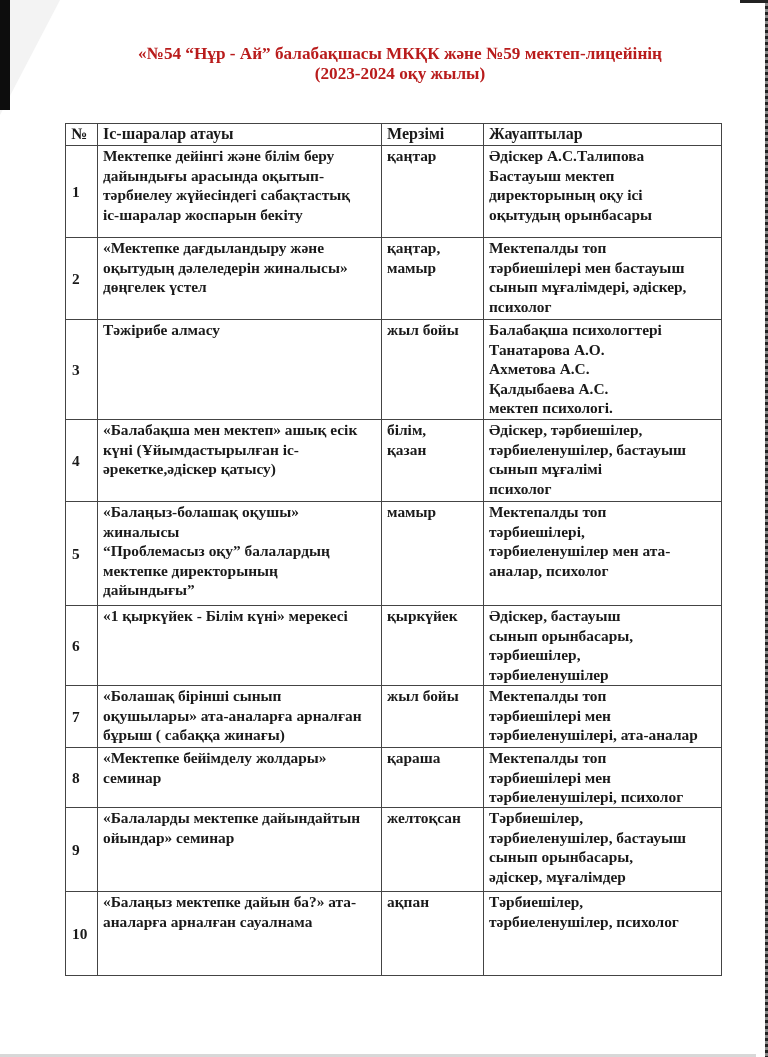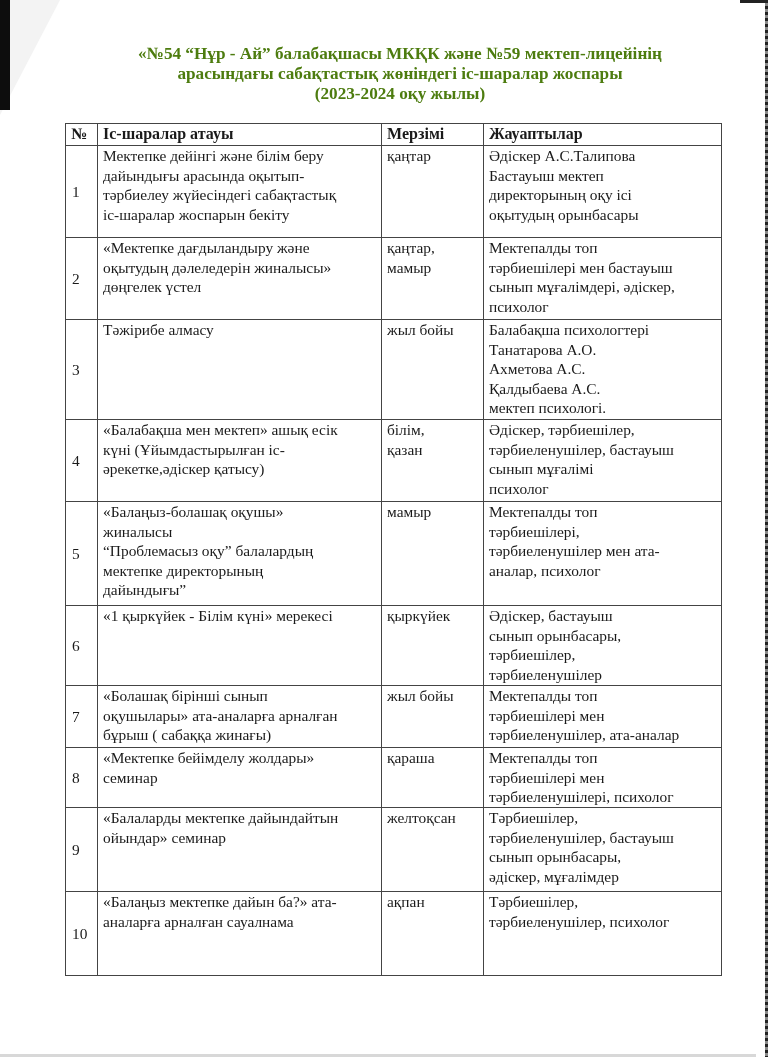--- a/index.html
+++ b/index.html
@@ -23,30 +23,30 @@
     }
     .scan-edge-top-right {
       position: absolute; right: 0; top: 0; width: 28px; height: 3px; background: #222;
     }
     .scan-edge-bottom {
       position: absolute; left: 0; bottom: 0; width: 756px; height: 3px; background: #d8d8d8;
     }
     .title {
       position: absolute; left: 60px; top: 44px; width: 680px;
       text-align: center; font-weight: bold; font-size: 17.2px; line-height: 20px;
-      color: #4d7c0f;
+      color: #b91c1c;
     }
     .title div { white-space: nowrap; }
     table.plan {
       position: absolute; left: 65px; top: 123px;
       width: 656px; border-collapse: collapse; table-layout: fixed;
       font-size: 15.4px; line-height: 19.6px;
     }
     table.plan th, table.plan td {
-      border: 1.3px solid #444; vertical-align: top; padding: 0 5px; text-align: left;
+      border: 1.3px solid #444; vertical-align: top; padding: 0 5px; text-align: left; font-weight: bold;
     }
     table.plan th { font-weight: bold; font-size: 16px; height: 21px; padding-top: 0; }
     table.plan td.num { vertical-align: middle; padding-left: 6px; padding-right: 2px; }
     col.c-num { width: 32px; }
     col.c-name { width: 284px; }
     col.c-date { width: 102px; }
     col.c-resp { width: 238px; }
     .cell-line { display: block; white-space: nowrap; }
     .resp-mid { padding-top: 12px; }
     .resp-low { padding-top: 20px; }
@@ -55,21 +55,20 @@
 <body>
 
 <div class="scan-fold"></div>
 <div class="scan-edge-left"></div>
 <div class="scan-edge-right"></div>
 <div class="scan-edge-top-right"></div>
 <div class="scan-edge-bottom"></div>
 
 <div class="title">
   <div>«№54 “Нұр - Ай” балабақшасы МКҚК және №59 мектеп-лицейінің</div>
-  <div>арасындағы сабақтастық жөніндегі іс-шаралар жоспары</div>
   <div>(2023-2024 оқу жылы)</div>
 </div>
 
 <table class="plan">
   <colgroup>
     <col class="c-num">
       <col class="c-name">
       <col class="c-date">
       <col class="c-resp">
   </colgroup>
@@ -192,21 +191,21 @@
           <span class="cell-line">«Болашақ бірінші сынып</span>
           <span class="cell-line">оқушылары» ата-аналарға арналған</span>
           <span class="cell-line">бұрыш ( сабаққа жинағы)</span>
         </td>
         <td>
           <span class="cell-line">жыл бойы</span>
         </td>
         <td>
           <span class="cell-line">Мектепалды топ</span>
           <span class="cell-line">тәрбиешілері мен</span>
-          <span class="cell-line">тәрбиеленушілер, ата-аналар</span>
+          <span class="cell-line">тәрбиеленушілері, ата-аналар</span>
         </td>
       </tr>
       <tr style="height: 60px;">
         <td class="num">8</td>
         <td>
           <span class="cell-line">«Мектепке бейімделу жолдары»</span>
           <span class="cell-line">семинар</span>
         </td>
         <td>
           <span class="cell-line">қараша</span>

